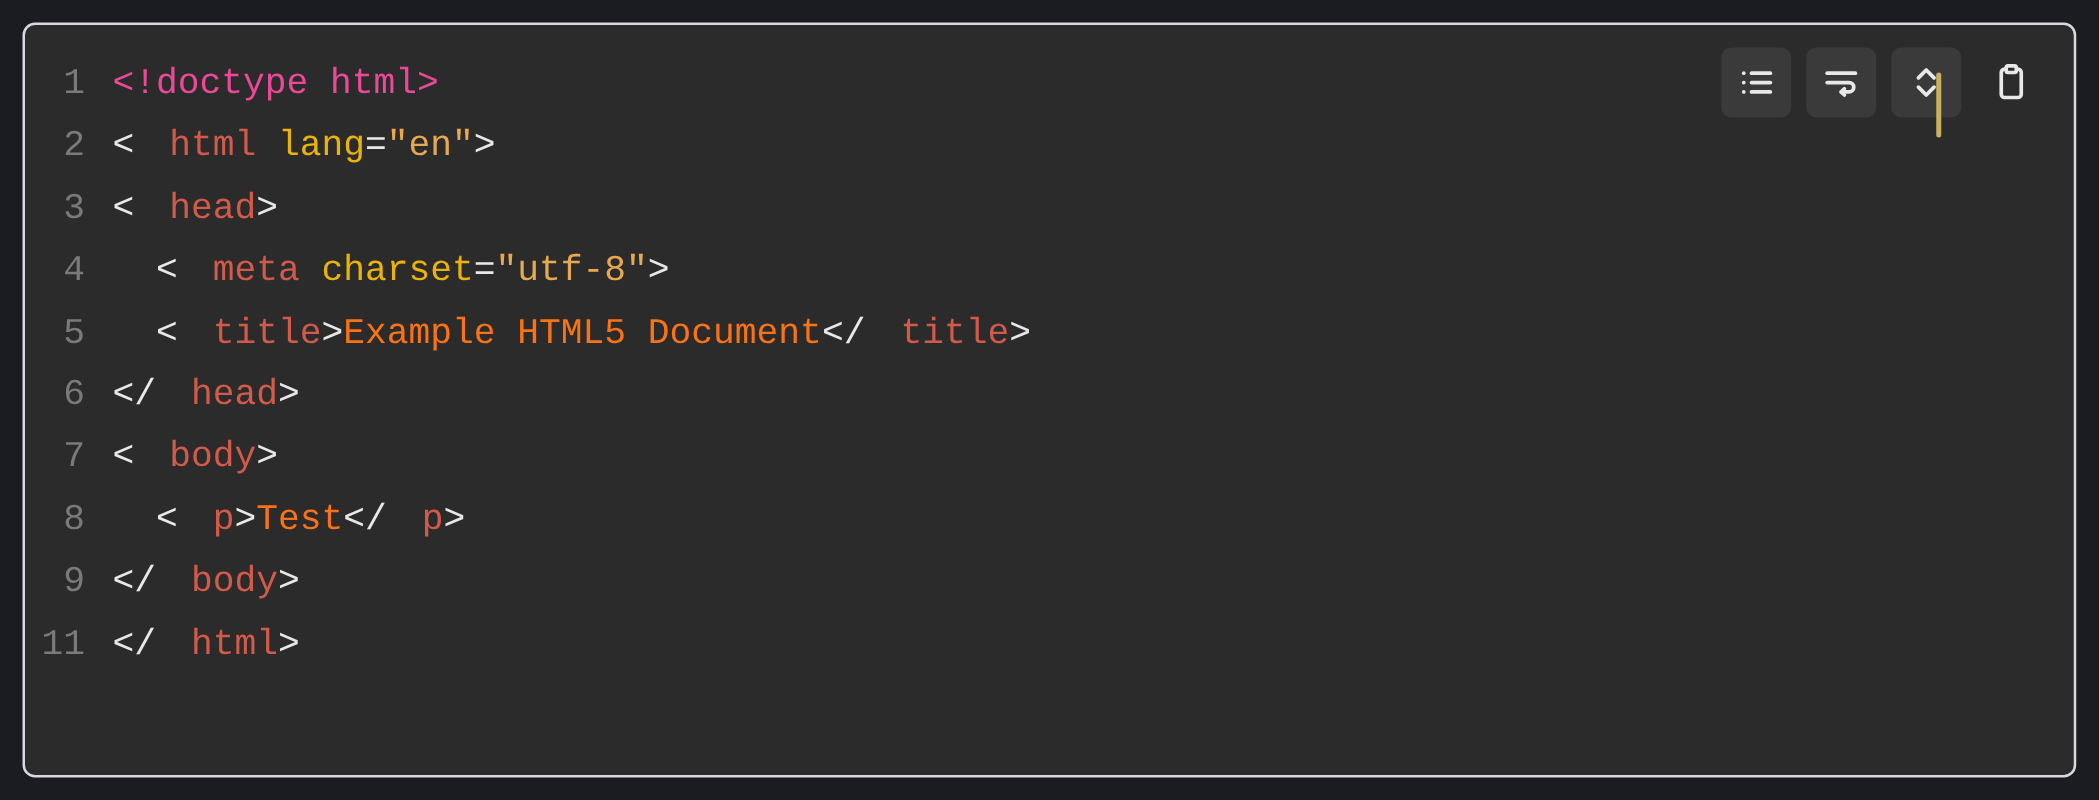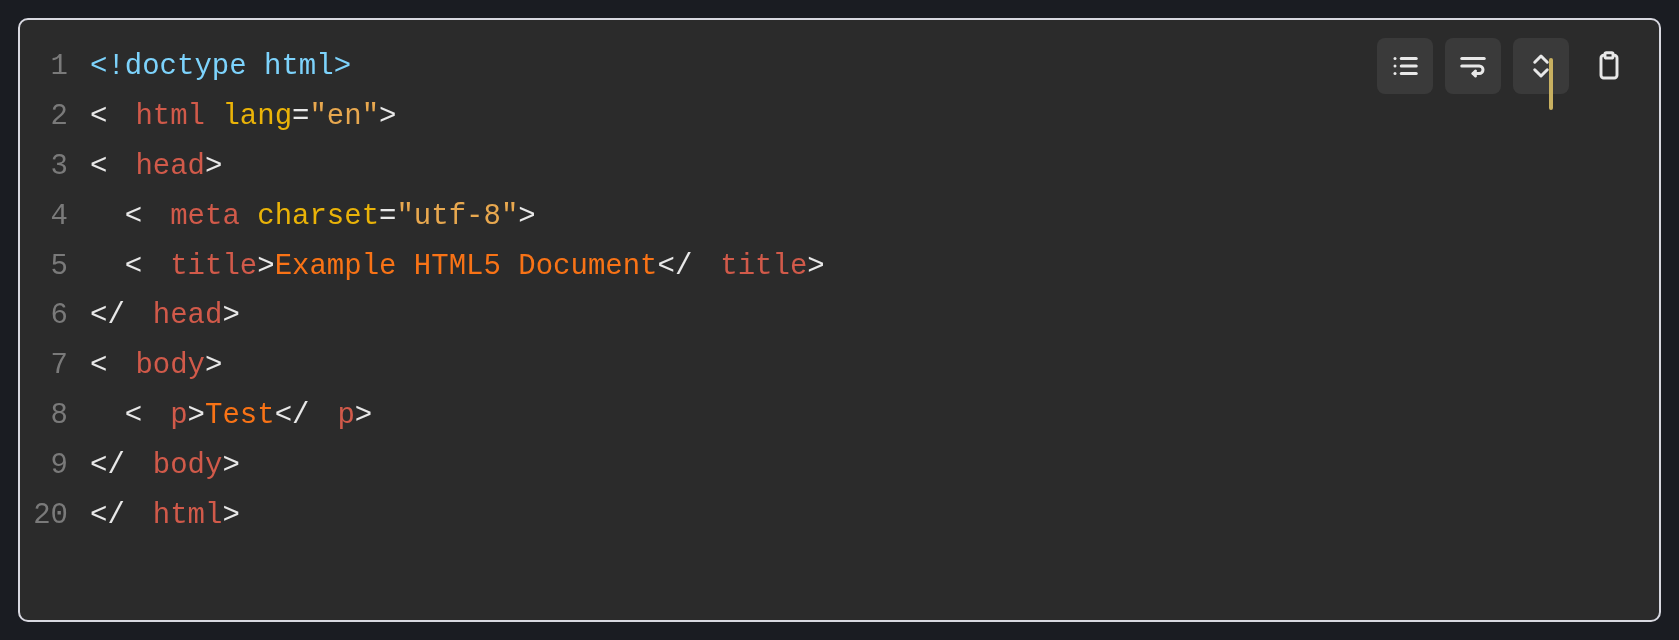--- a/index.html
+++ b/index.html
@@ -55,21 +55,21 @@
     user-select: none;
     flex-shrink: 0;
   }
   .gutter .ln { display: block; }
   .code {
     flex: 1;
     white-space: pre;
     color: #e8e8e8;
   }
   .code .line { display: block; min-height: 1.72em; }
-  .tok-doctype { color: #7dd3fc; }
+  .tok-doctype { color: #ec4899; }
   .tok-bracket { color: #e8e8e8; }
   .tok-tag     { color: #d15a4a; margin-left: 28px; }
   .tok-attr    { color: #eab308; text-align: center; }
   .tok-op      { color: #e8e8e8; }
   .tok-str     { color: #e8a84f; }
   .tok-text    { color: #f97316; }
   .indent { display:inline-block; width: 2ch; }
   .caret-sep {
     position: absolute;
     top: 20px;
@@ -122,18 +122,18 @@
     <div class="gutter" id="gutter">
         <span class="ln">1</span>
         <span class="ln">2</span>
         <span class="ln">3</span>
         <span class="ln">4</span>
         <span class="ln">5</span>
         <span class="ln">6</span>
         <span class="ln">7</span>
         <span class="ln">8</span>
         <span class="ln">9</span>
-        <span class="ln">20</span>
+        <span class="ln">11</span>
       </div>
     <div class="code" id="code"><span class="line"><span class="tok-doctype">&lt;!doctype html&gt;</span></span><span class="line"><span class="tok-bracket">&lt;</span><span class="tok-tag">html</span><span class="tok-text"> </span><span class="tok-attr">lang</span><span class="tok-op">=</span><span class="tok-str">"en"</span><span class="tok-bracket">&gt;</span></span><span class="line"><span class="tok-bracket">&lt;</span><span class="tok-tag">head</span><span class="tok-bracket">&gt;</span></span><span class="line"><span class="indent"></span><span class="tok-bracket">&lt;</span><span class="tok-tag">meta</span><span class="tok-text"> </span><span class="tok-attr">charset</span><span class="tok-op">=</span><span class="tok-str">"utf-8"</span><span class="tok-bracket">&gt;</span></span><span class="line"><span class="indent"></span><span class="tok-bracket">&lt;</span><span class="tok-tag">title</span><span class="tok-bracket">&gt;</span><span class="tok-text">Example HTML5 Document</span><span class="tok-bracket">&lt;/</span><span class="tok-tag">title</span><span class="tok-bracket">&gt;</span></span><span class="line"><span class="tok-bracket">&lt;/</span><span class="tok-tag">head</span><span class="tok-bracket">&gt;</span></span><span class="line"><span class="tok-bracket">&lt;</span><span class="tok-tag">body</span><span class="tok-bracket">&gt;</span></span><span class="line"><span class="indent"></span><span class="tok-bracket">&lt;</span><span class="tok-tag">p</span><span class="tok-bracket">&gt;</span><span class="tok-text">Test</span><span class="tok-bracket">&lt;/</span><span class="tok-tag">p</span><span class="tok-bracket">&gt;</span></span><span class="line"><span class="tok-bracket">&lt;/</span><span class="tok-tag">body</span><span class="tok-bracket">&gt;</span></span><span class="line"><span class="tok-bracket">&lt;/</span><span class="tok-tag">html</span><span class="tok-bracket">&gt;</span></span></div>
   </div>
 
 </div>
 
 </body></html>

